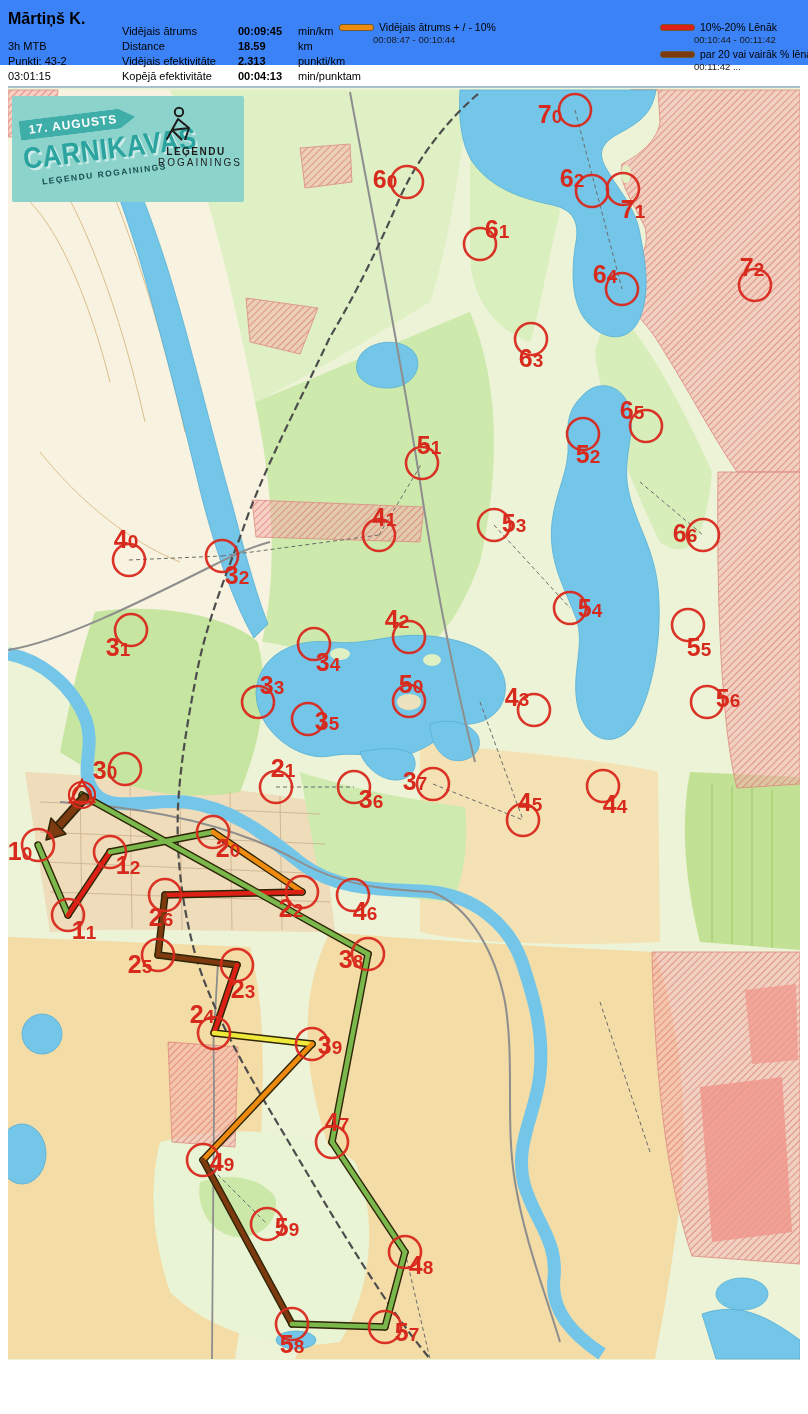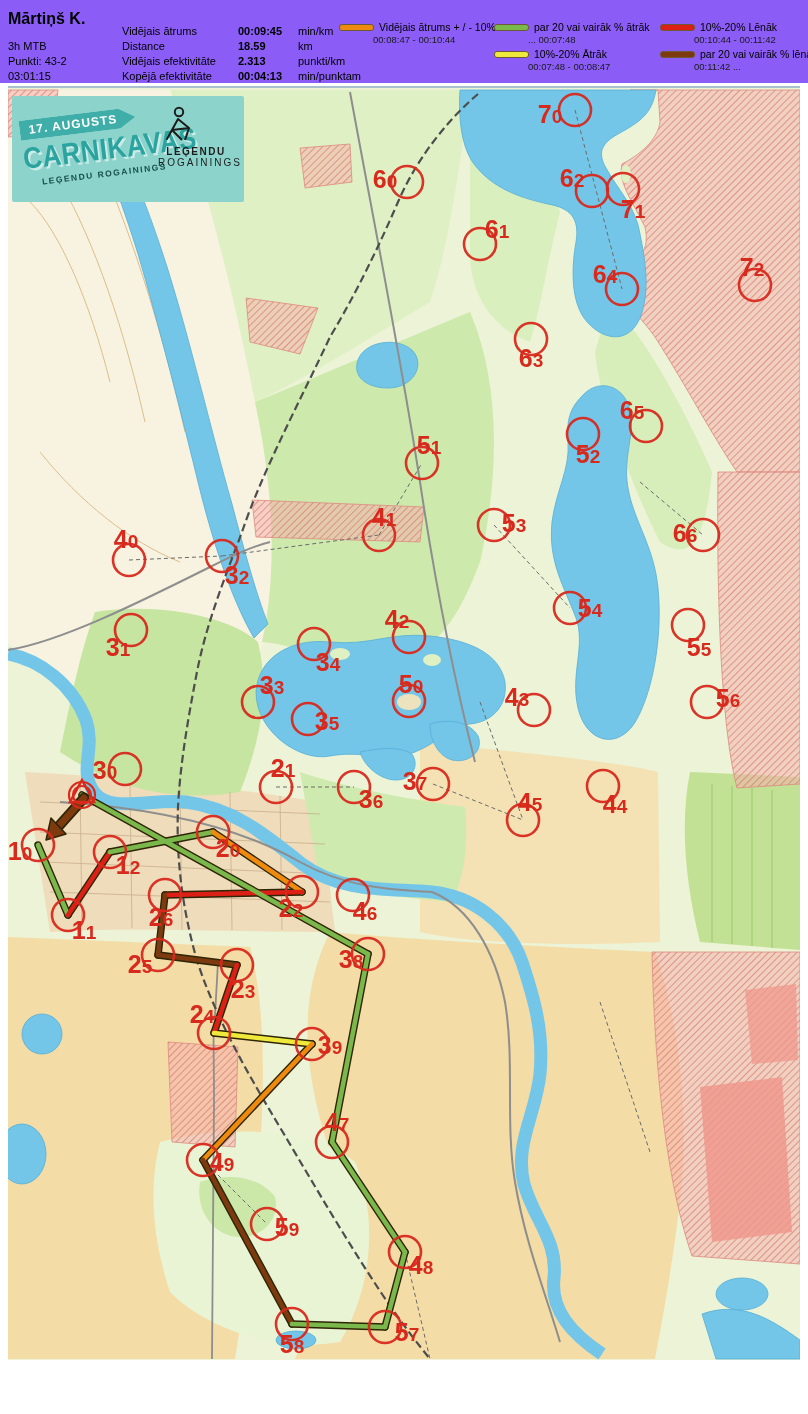--- a/index.html
+++ b/index.html
@@ -1,17 +1,17 @@
 <!DOCTYPE html>
 <html><head>
 <meta charset="utf-8">
 <style>
   html,body{margin:0;padding:0;background:#fff;}
   body{width:808px;height:1414px;position:relative;font-family:"Liberation Sans",sans-serif;color:#000;}
-  .header{position:absolute;left:0;top:0;width:808px;height:83px;background:#8b5cf6;}
+  .header{position:absolute;left:0;top:0;width:808px;height:65px;background:#3b82f6;}
   .runner-name{position:absolute;left:8px;top:10px;font-size:16px;font-weight:bold;}
   .left-stats{position:absolute;left:8px;top:39px;font-size:11px;font-weight:normal;line-height:15px;}
   .stats-grid{position:absolute;left:122px;top:23px;display:grid;grid-template-columns:116px 52px 90px;grid-auto-rows:15px;font-size:11px;align-items:center;}
   .s-label{white-space:nowrap;}
   .s-value{font-weight:bold;padding-right:6px;white-space:nowrap;}
   .s-unit{white-space:nowrap;margin-left:8px;}
   .legend-col{position:absolute;top:21px;font-size:10.5px;}
   #legend-col-1{left:339px;width:152px;}
   #legend-col-2{left:494px;width:184px;}
   #legend-col-3{left:660px;width:126px;}
@@ -55,36 +55,20 @@
       <div class="s-value">00:04:13</div>
       <div class="s-unit">min/punktam</div>
     </div>
   <div class="legend-col" id="legend-col-1">
       <div class="legend-item">
         <div class="legend-row">
           <span class="swatch" style="background: rgb(238, 138, 14);"></span>
           <span class="legend-label">Vidējais ātrums + / - 10%</span>
         </div>
         <div class="legend-range">00:08:47   -   00:10:44</div>
-      </div>
-    </div>
-  <div class="legend-col" id="legend-col-2">
-      <div class="legend-item">
-        <div class="legend-row">
-          <span class="swatch" style="background: rgb(122, 184, 75);"></span>
-          <span class="legend-label">par 20 vai vairāk % ātrāk</span>
-        </div>
-        <div class="legend-range">...    00:07:48</div>
-      </div>
-      <div class="legend-item">
-        <div class="legend-row">
-          <span class="swatch" style="background: rgb(239, 233, 59);"></span>
-          <span class="legend-label">10%-20% Ātrāk</span>
-        </div>
-        <div class="legend-range">00:07:48   -   00:08:47</div>
       </div>
     </div>
   <div class="legend-col" id="legend-col-3">
       <div class="legend-item">
         <div class="legend-row">
           <span class="swatch" style="background: rgb(221, 32, 21);"></span>
           <span class="legend-label">10%-20% Lēnāk</span>
         </div>
         <div class="legend-range">00:10:44   - 00:11:42</div>
       </div>

